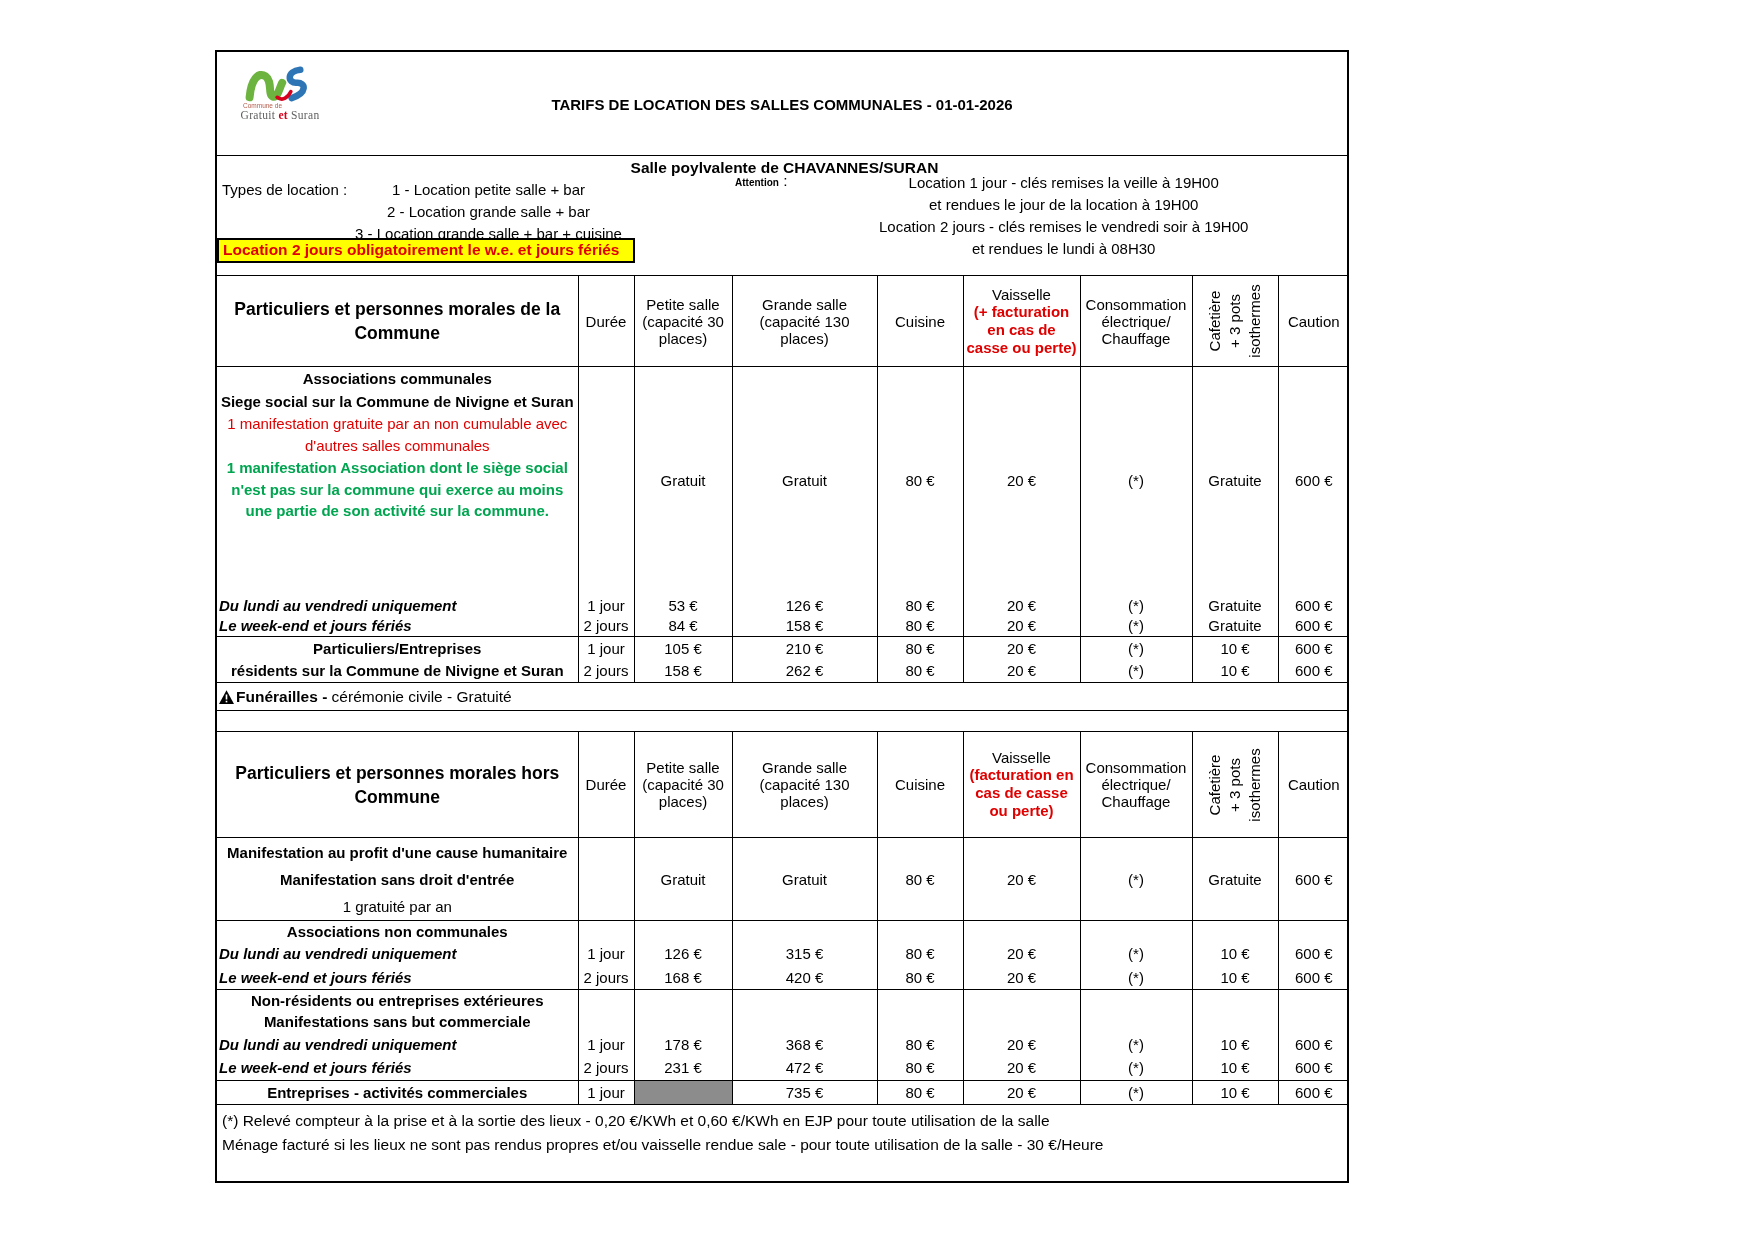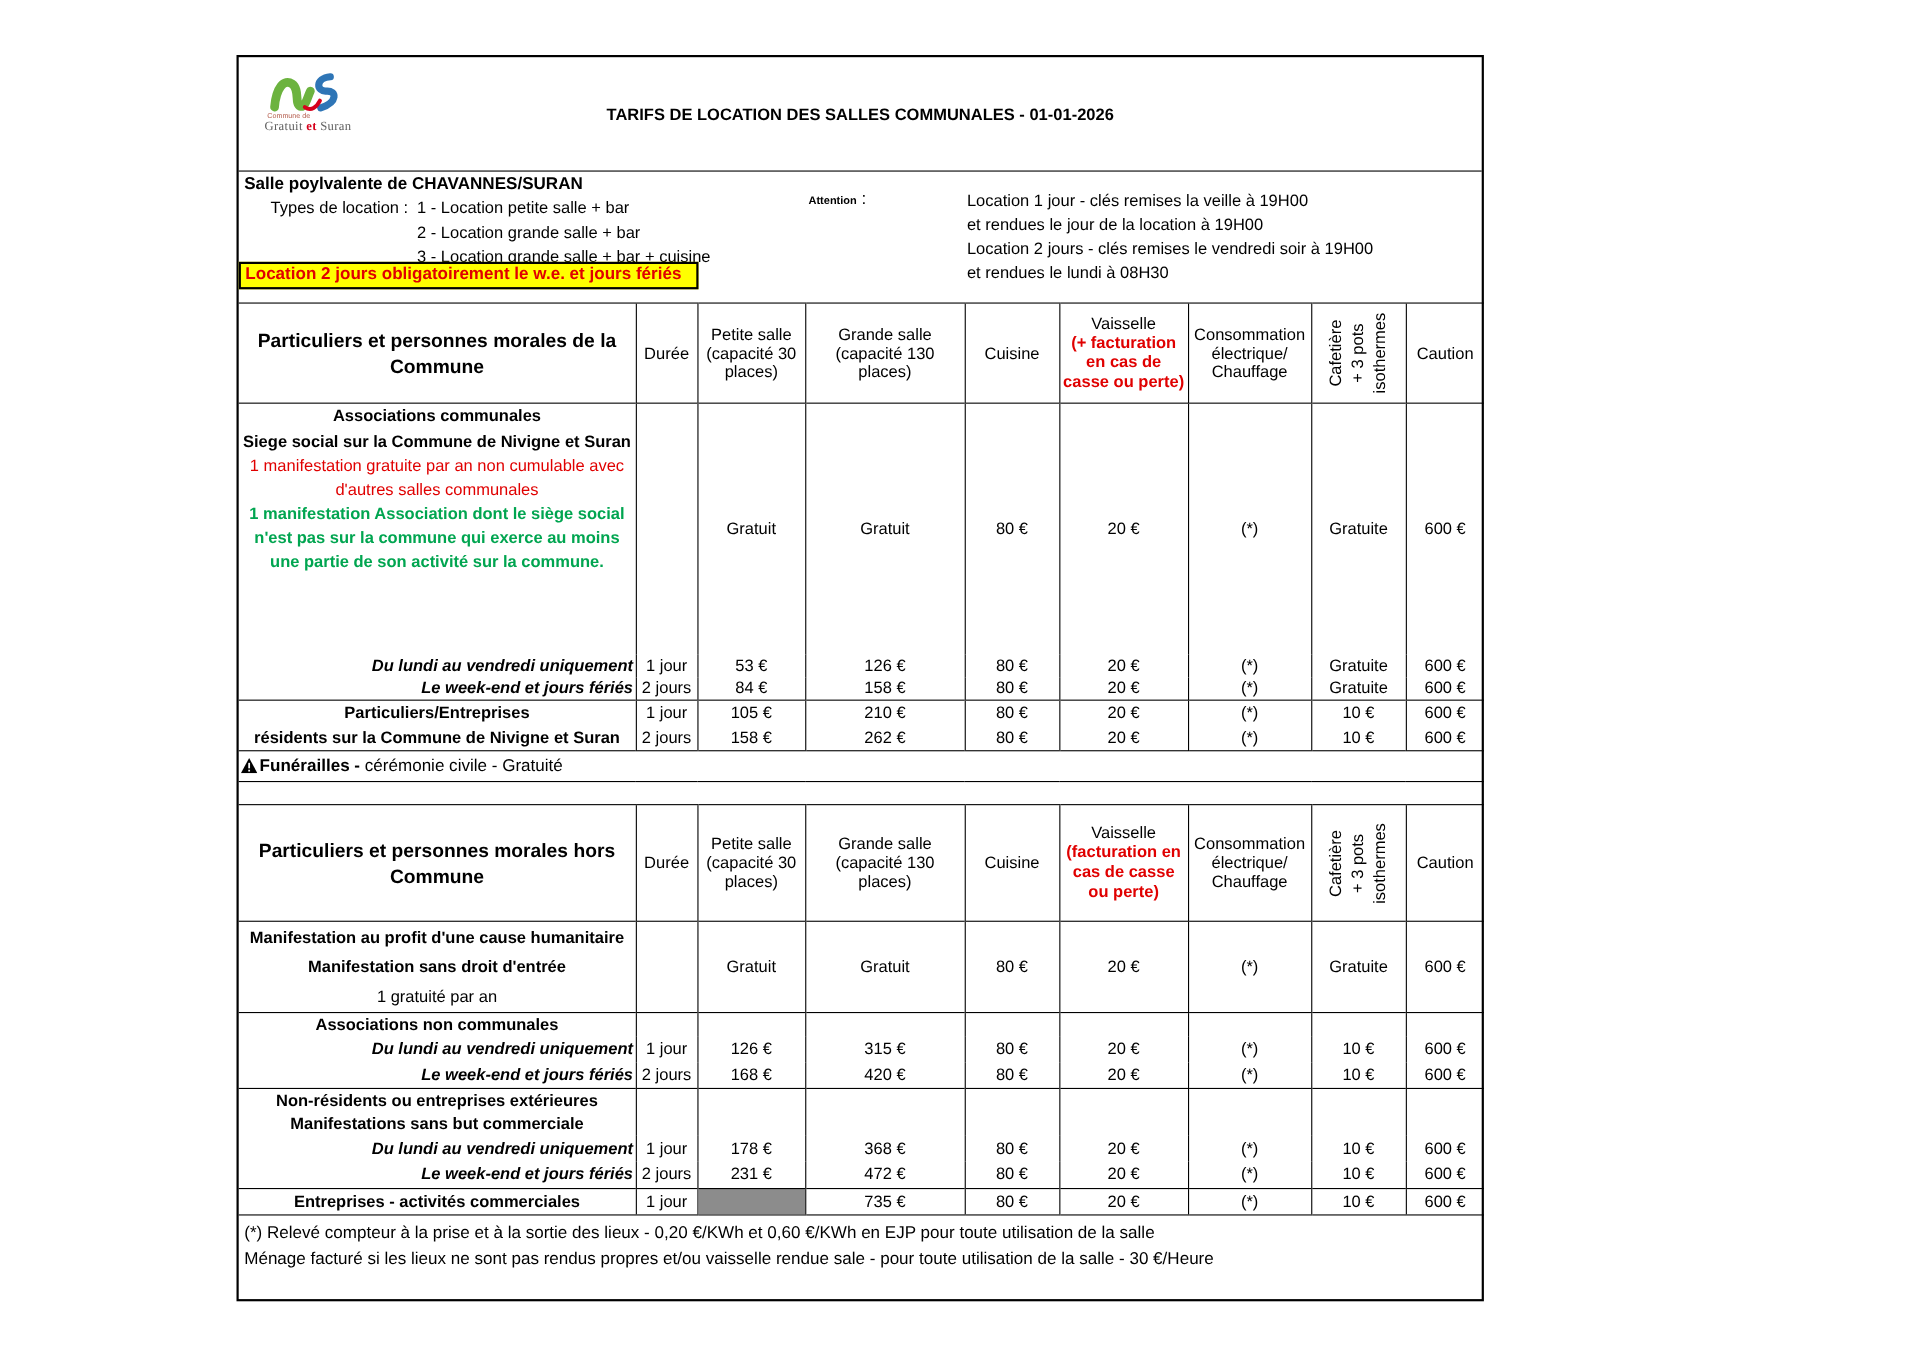--- a/index.html
+++ b/index.html
@@ -15,44 +15,44 @@
   
   .sec-header{position:relative;height:104px;border-bottom:1.5px solid #000;}
   .logo{position:absolute;left:20px;top:12px;width:86px;text-align:center;}
   .logo svg{display:block;margin:0 auto;}
   .logo-small{font-size:6.5px;color:#b35a4a;text-align:left;margin-left:6px;margin-top:-4px;}
   .logo-name{font-family:"Liberation Serif","DejaVu Serif",serif;font-size:11.5px;color:#5f5f5f;letter-spacing:.3px;}
   .logo-name .et{color:var(--logo-red);font-weight:bold;text-align:center;}
   .doc-title{text-align:center;padding-top:44px;font-size:15px;font-weight:bold;}
 
   
-  .sec-info{position:relative;height:119px;font-size:15px;}
+  .sec-info{position:relative;height:119px;font-size:15px;text-align:center;}
   .salle-name{font-weight:bold;font-size:15.5px;padding:3px 0 0 5px;}
-  .types-block{position:absolute;left:5px;top:23px;display:flex;margin-left:24px;}
+  .types-block{position:absolute;left:5px;top:23px;display:flex;}
   .types-label{line-height:22px;margin-right:8px;}
   .types-list div{line-height:22px;}
   .banner{position:absolute;left:0;top:82px;border:2px solid #000;background:var(--highlight-bg);
           color:var(--red);font-weight:bold;padding:1px 14px 2px 4px;font-size:15.5px;}
   .att-label{position:absolute;left:518px;top:16px;font-size:15.5px;}
   .att-label b{font-size:10px;}
   .att-lines{position:absolute;left:662px;top:16px;}
   .att-lines div{line-height:22px;}
 
   
   table.tbl{width:100%;border-collapse:collapse;table-layout:fixed;font-size:15px;padding-left:23px;}
   .tbl td{padding:0 2px;vertical-align:middle;border-left:1.5px solid #000;overflow:hidden;}
   .tbl td:first-child{border-left:none;}
   .tbl tr.bt td{border-top:1.5px solid #000;}
   .tbl tr.bb td{border-bottom:1.5px solid #000;}
   .c{text-align:center;}
   .lbl{text-align:center;}
   .bold{font-weight:bold;}
   .red{color:var(--red);}
   .green{color:var(--green);}
-  .it-r{text-align:right;font-weight:bold;font-style:italic;padding-right:8px;}
+  .it-r{text-align:left;font-weight:bold;font-style:italic;padding-right:8px;}
   .tbl-title{font-size:17.5px;font-weight:bold;line-height:24px;text-align:center;}
   .gray{background:var(--gray-cell);}
   .cafe{position:relative;}
   .cafe .vert{position:absolute;left:50%;top:50%;transform:translate(-50%,-50%) rotate(-90deg);
               white-space:nowrap;line-height:20px;font-size:15px;text-align:center;}
   .vais-note{font-weight:bold;line-height:18px;}
   .t1 tr.hdr td{height:91px;}
   .t1 tr.r-big td{height:228px;}
   .t1 tr.r-big td.lbl{vertical-align:top;}
   .t1 tr.r-sub td{height:21px;}

